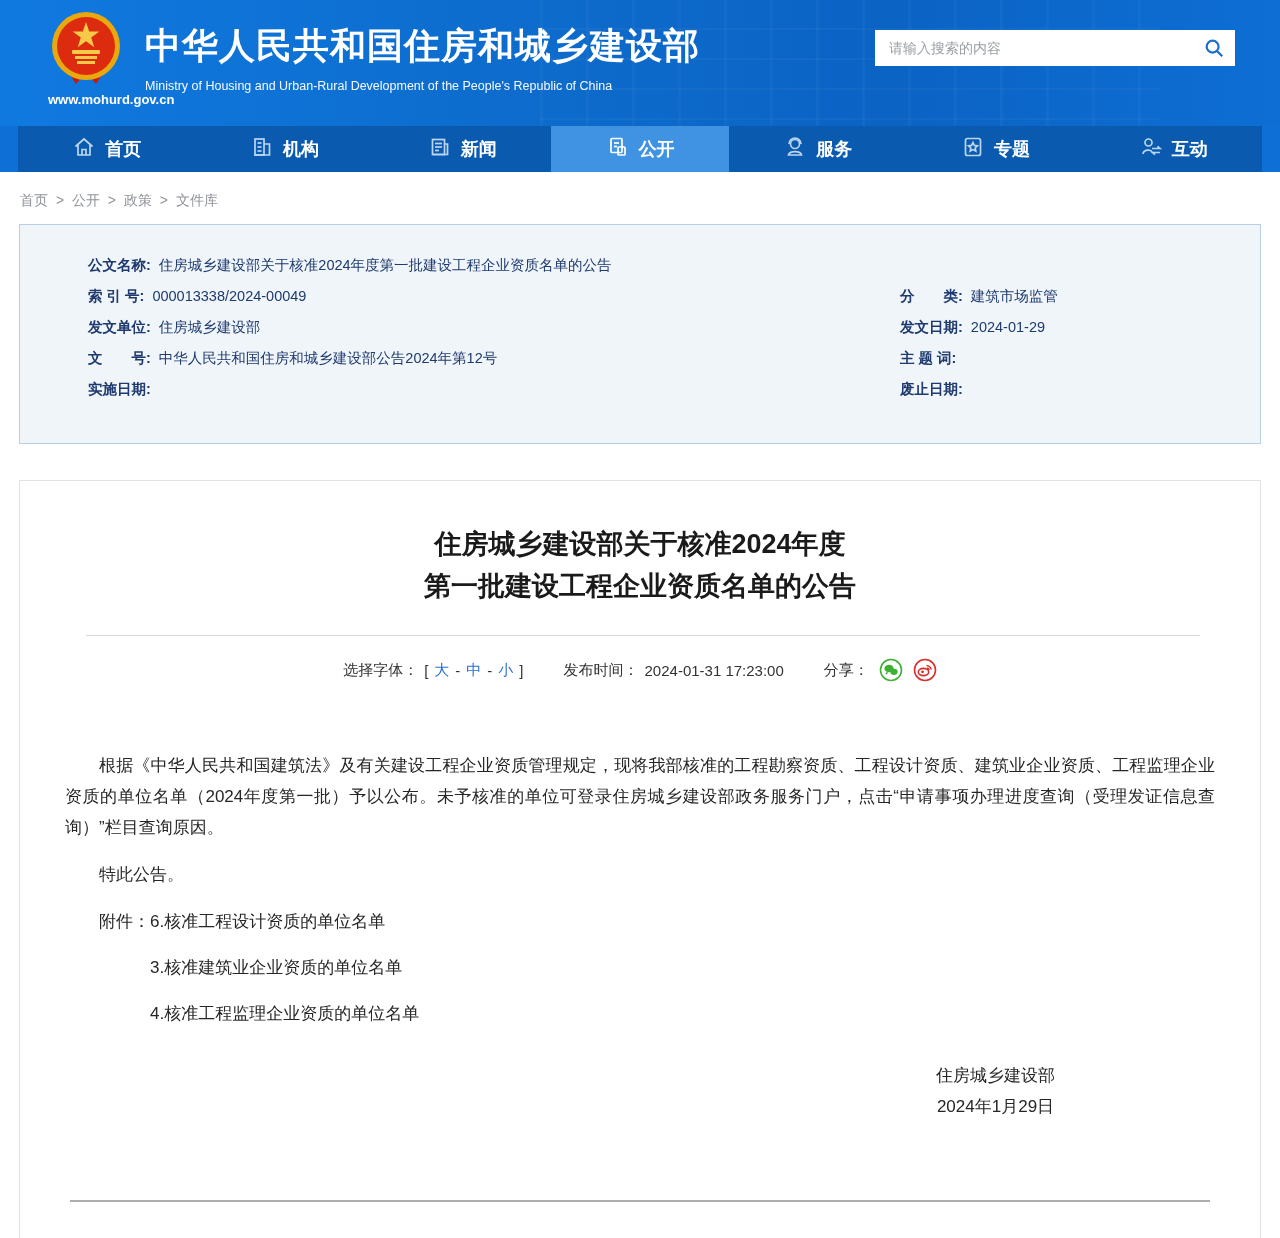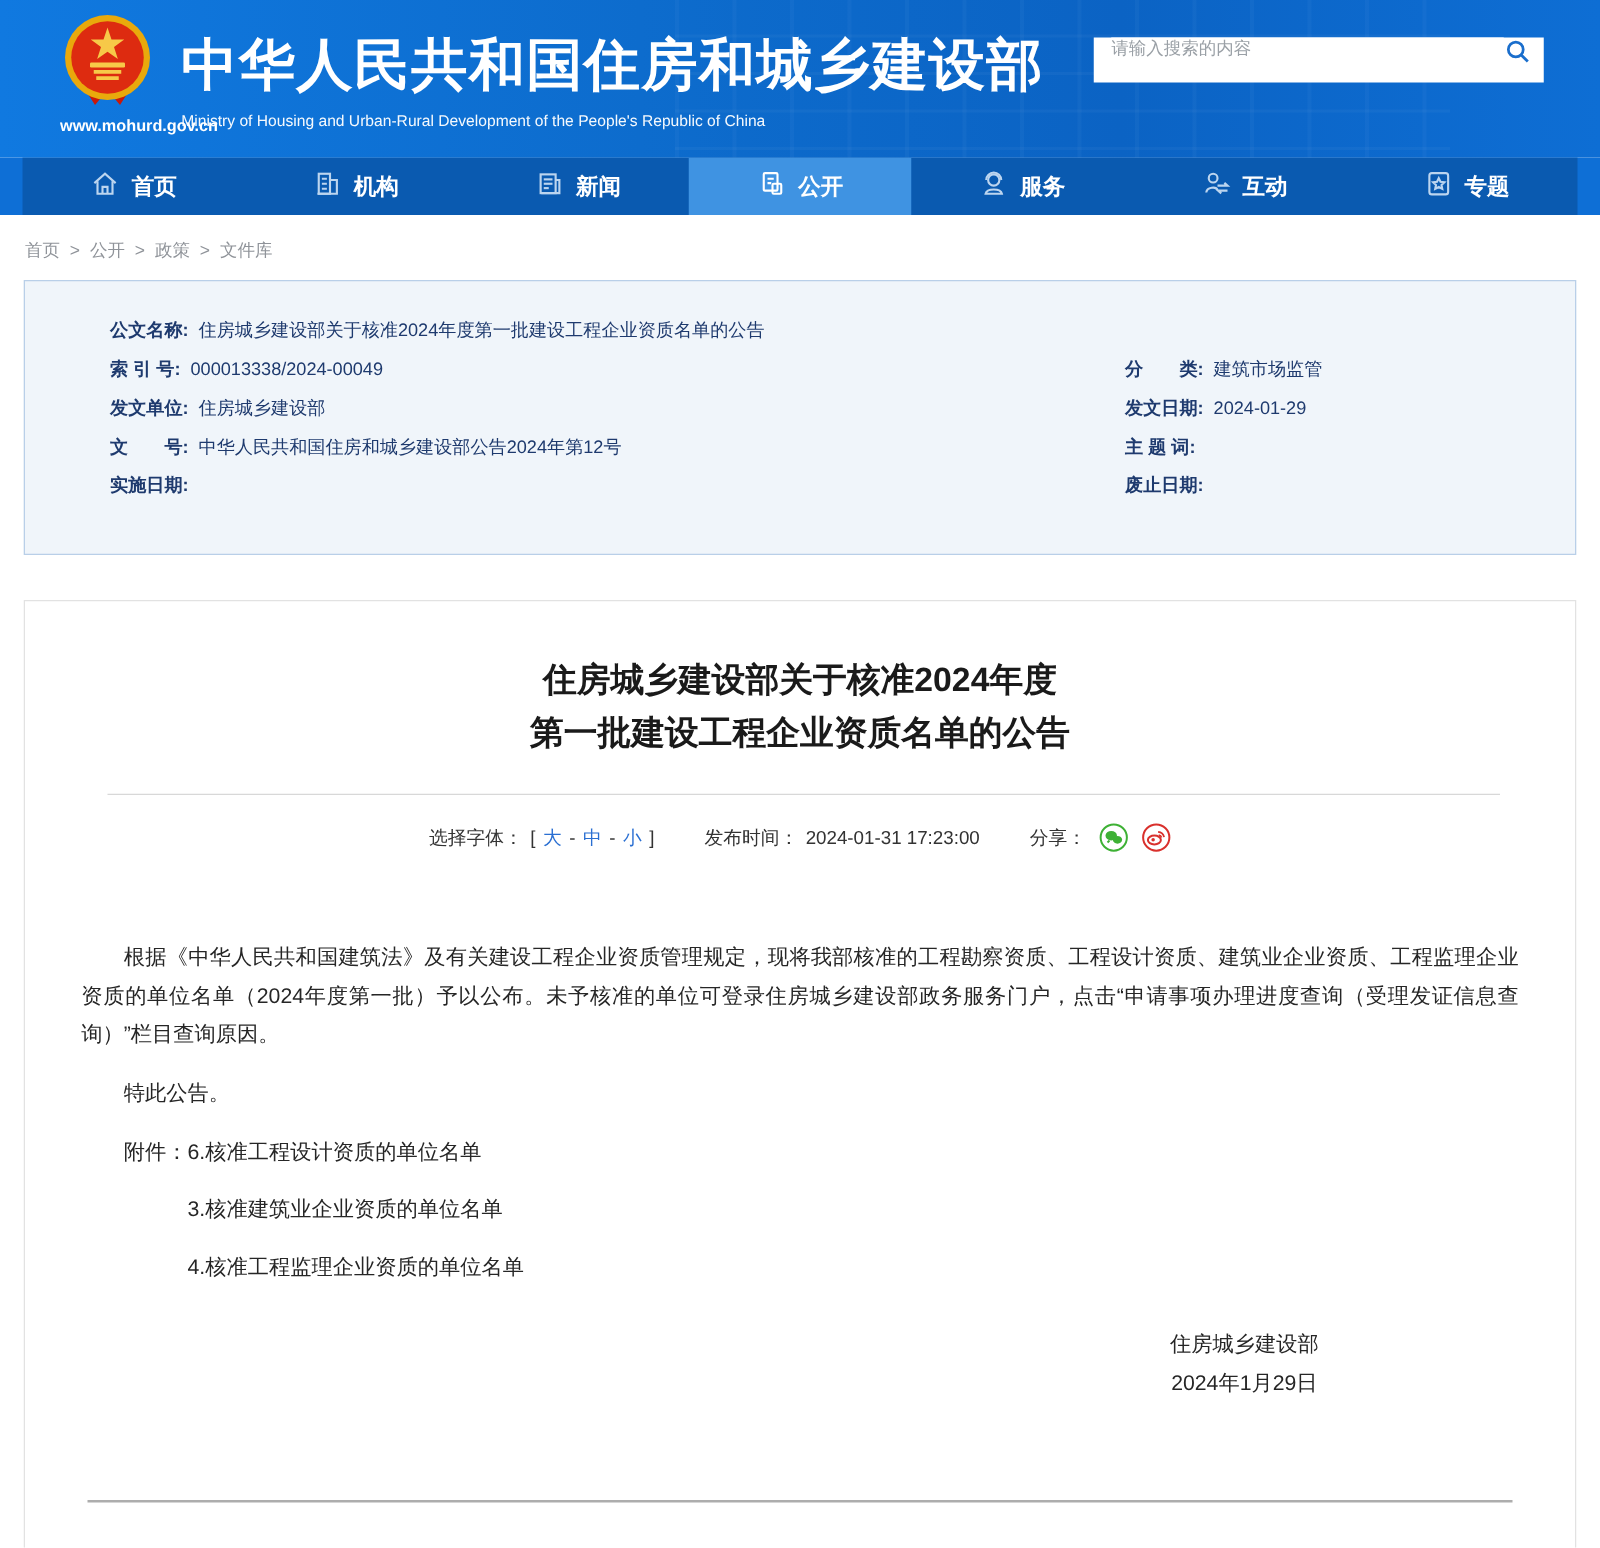--- a/index.html
+++ b/index.html
@@ -14,25 +14,25 @@
   .header::after{ 
     content:""; position:absolute; right:120px; top:0; width:620px; height:126px;
     background:
       linear-gradient(0deg, rgba(255,255,255,0.06) 2px, transparent 2px) 0 0/38px 30px,
       linear-gradient(90deg, rgba(255,255,255,0.05) 3px, transparent 3px) 0 0/46px 34px;
     opacity:.6; pointer-events:none;
   }
   .emblem-wrap{ position:absolute; left:48px; top:10px; width:84px; text-align:left; }
   .site-url{ color:#fff; font-weight:bold; font-size:13px; margin-top:2px; display:block; }
   .head-titles{ position:absolute; left:145px; top:22px; color:#fff; }
-  .title-cn{ font-size:45px; font-weight:bold; letter-spacing:1px; }
+  .title-cn{ font-size:36px; font-weight:bold; letter-spacing:1px; }
   .title-en{ font-size:12.5px; margin-top:8px; font-weight:normal; opacity:.96; }
   .search-box{
     position:absolute; right:45px; top:30px; width:360px; height:36px; background:#fff;
-    display:flex; align-items:flex-start; padding:0 10px 0 14px;
+    display:flex; align-items:center; padding:0 10px 0 14px;
   }
   .search-box input{ border:none; outline:none; flex:1; font-size:14px; color:#333;
     font-family:"Liberation Sans", sans-serif; }
   .search-box input::placeholder{ color:#9aa0a6; }
   .search-btn{ background:none; border:none; cursor:pointer; display:flex; align-items:center; }
 
   
   .nav-strip{ height:46px; background:#0e6fd6; }
   .nav{ width:1244px; margin:0 18px; height:46px; background:#0a5ab0; display:flex; }
   .nav-item{ flex:1; display:flex; align-items:center; justify-content:center; gap:9px;
@@ -170,36 +170,36 @@
         <circle cx="12" cy="9" r="4.5"></circle>
             <path d="M5.5 20 C6.5 15.5 17.5 15.5 18.5 20 Z"></path>
         <path d="M6 9 a6 6 0 0 1 12 0"></path>
       </svg>
     </span>
     <span>服务</span>
   </div>
   <div class="nav-item">
     <span>
       <svg width="24" height="24" viewBox="0 0 24 24" fill="none" stroke="#dcebfb" stroke-width="1.7">
+        <rect x="4.5" y="3.5" width="15" height="17" rx="2"></rect>
+        <path d="M12 7.5 l1.4 2.9 3.1 .4 -2.3 2.2 .6 3.1 -2.8 -1.5 -2.8 1.5 .6 -3.1 -2.3 -2.2 3.1 -.4 Z"></path>
+      </svg>
+    </span>
+    <span>专题</span>
+  </div>
+  <div class="nav-item">
+    <span>
+      <svg width="24" height="24" viewBox="0 0 24 24" fill="none" stroke="#dcebfb" stroke-width="1.7">
         <circle cx="9.5" cy="7.5" r="3.5"></circle>
             <path d="M4 19 C4.5 14.5 12 14 13 17"></path>
         <path d="M13 13.5 H21 l-2.5 -2.2"></path>
             <path d="M21 17.5 H13.5 l2.5 2.2"></path>
       </svg>
     </span>
     <span>互动</span>
-  </div>
-  <div class="nav-item">
-    <span>
-      <svg width="24" height="24" viewBox="0 0 24 24" fill="none" stroke="#dcebfb" stroke-width="1.7">
-        <rect x="4.5" y="3.5" width="15" height="17" rx="2"></rect>
-        <path d="M12 7.5 l1.4 2.9 3.1 .4 -2.3 2.2 .6 3.1 -2.8 -1.5 -2.8 1.5 .6 -3.1 -2.3 -2.2 3.1 -.4 Z"></path>
-      </svg>
-    </span>
-    <span>专题</span>
   </div>
 </div>
 </div>
 
 <div class="breadcrumb">
   <span class="crumb">首页</span>
   <span>&gt;</span>
   <span class="crumb">公开</span>
   <span>&gt;</span>
   <span class="crumb">政策</span>

